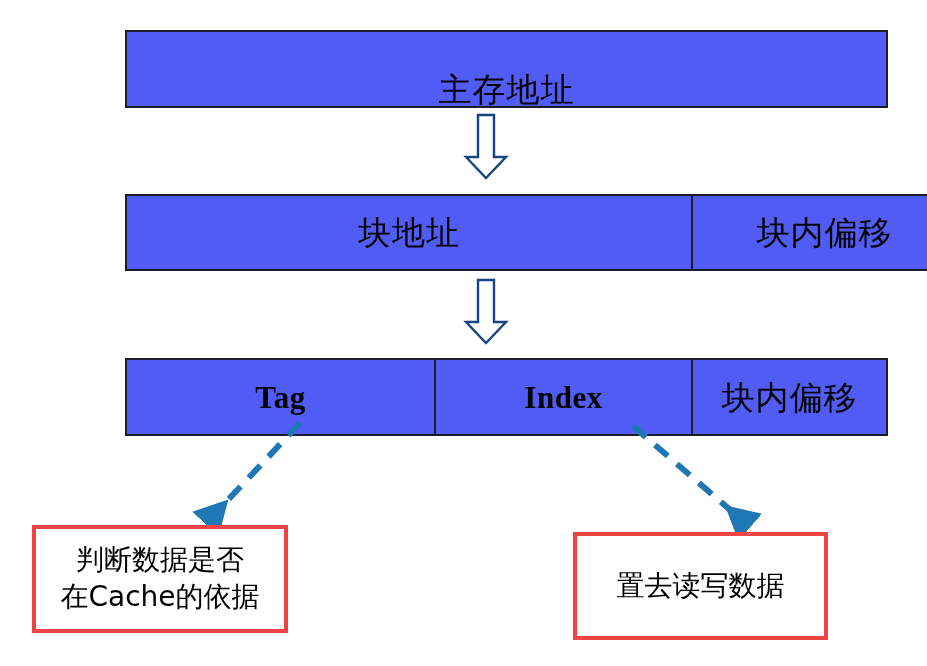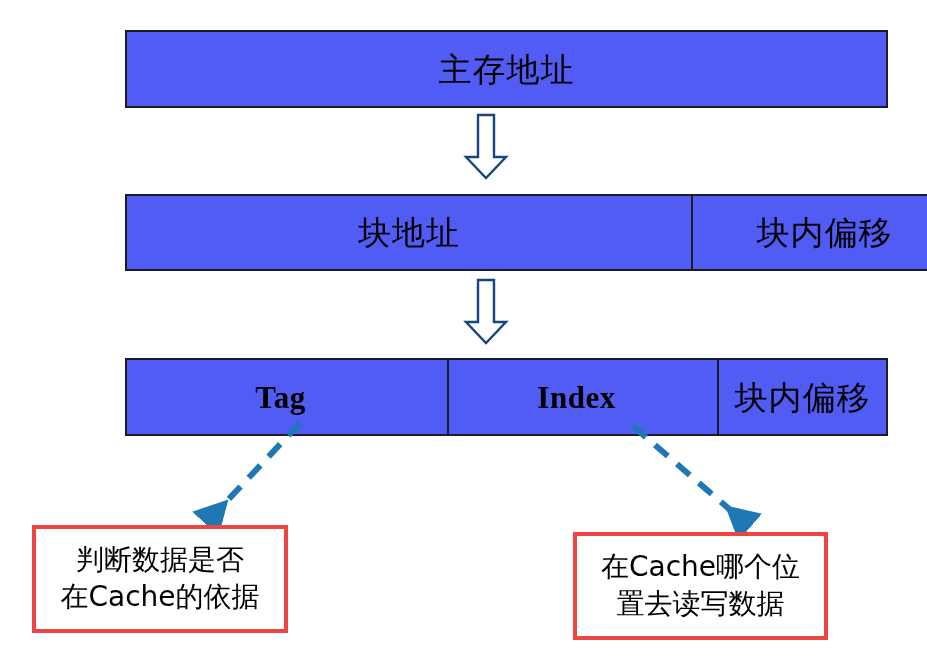--- a/index.html
+++ b/index.html
@@ -46,23 +46,23 @@
     font-weight: 400;
     letter-spacing: 1px;
   }
   .seg-en {
     font-family: "Liberation Serif", "DejaVu Serif", serif;
     font-size: 31px;
     font-weight: bold;
     letter-spacing: 0.5px;
   }
 
-  #bar-main   { left: 125px; top: 30px;  width: 763px; height: 78px; }
+  #bar-main   { left: 125px; top: 30px;  width: 763px; height: 78px; align-items: flex-end; }
   #bar-block  { left: 125px; top: 194px; width: 833px; height: 77px; }
-  #bar-fields { left: 125px; top: 358px; width: 763px; height: 78px; gap: 13px; }
+  #bar-fields { left: 125px; top: 358px; width: 763px; height: 78px; }
 
   
   .block-arrow {
     position: absolute;
   }
 
   
   .dashed-arrow {
     position: absolute;
   }
@@ -133,17 +133,16 @@
     </defs>
     <line x1="18" y1="8" x2="128" y2="103" stroke="#1f77b4" stroke-width="6" stroke-dasharray="17,12" marker-end="url(#ah-right)"></line>
   </svg>
 
   <div class="callout" id="callout-tag">
     <span class="line">判断数据是否</span>
     <span class="line">在Cache的依据</span>
   </div>
 
   <div class="callout" id="callout-index">
-    <span class="line">在Cache哪个位</span>
     <span class="line">置去读写数据</span>
   </div>
 
 </div>
 
 </body></html>

